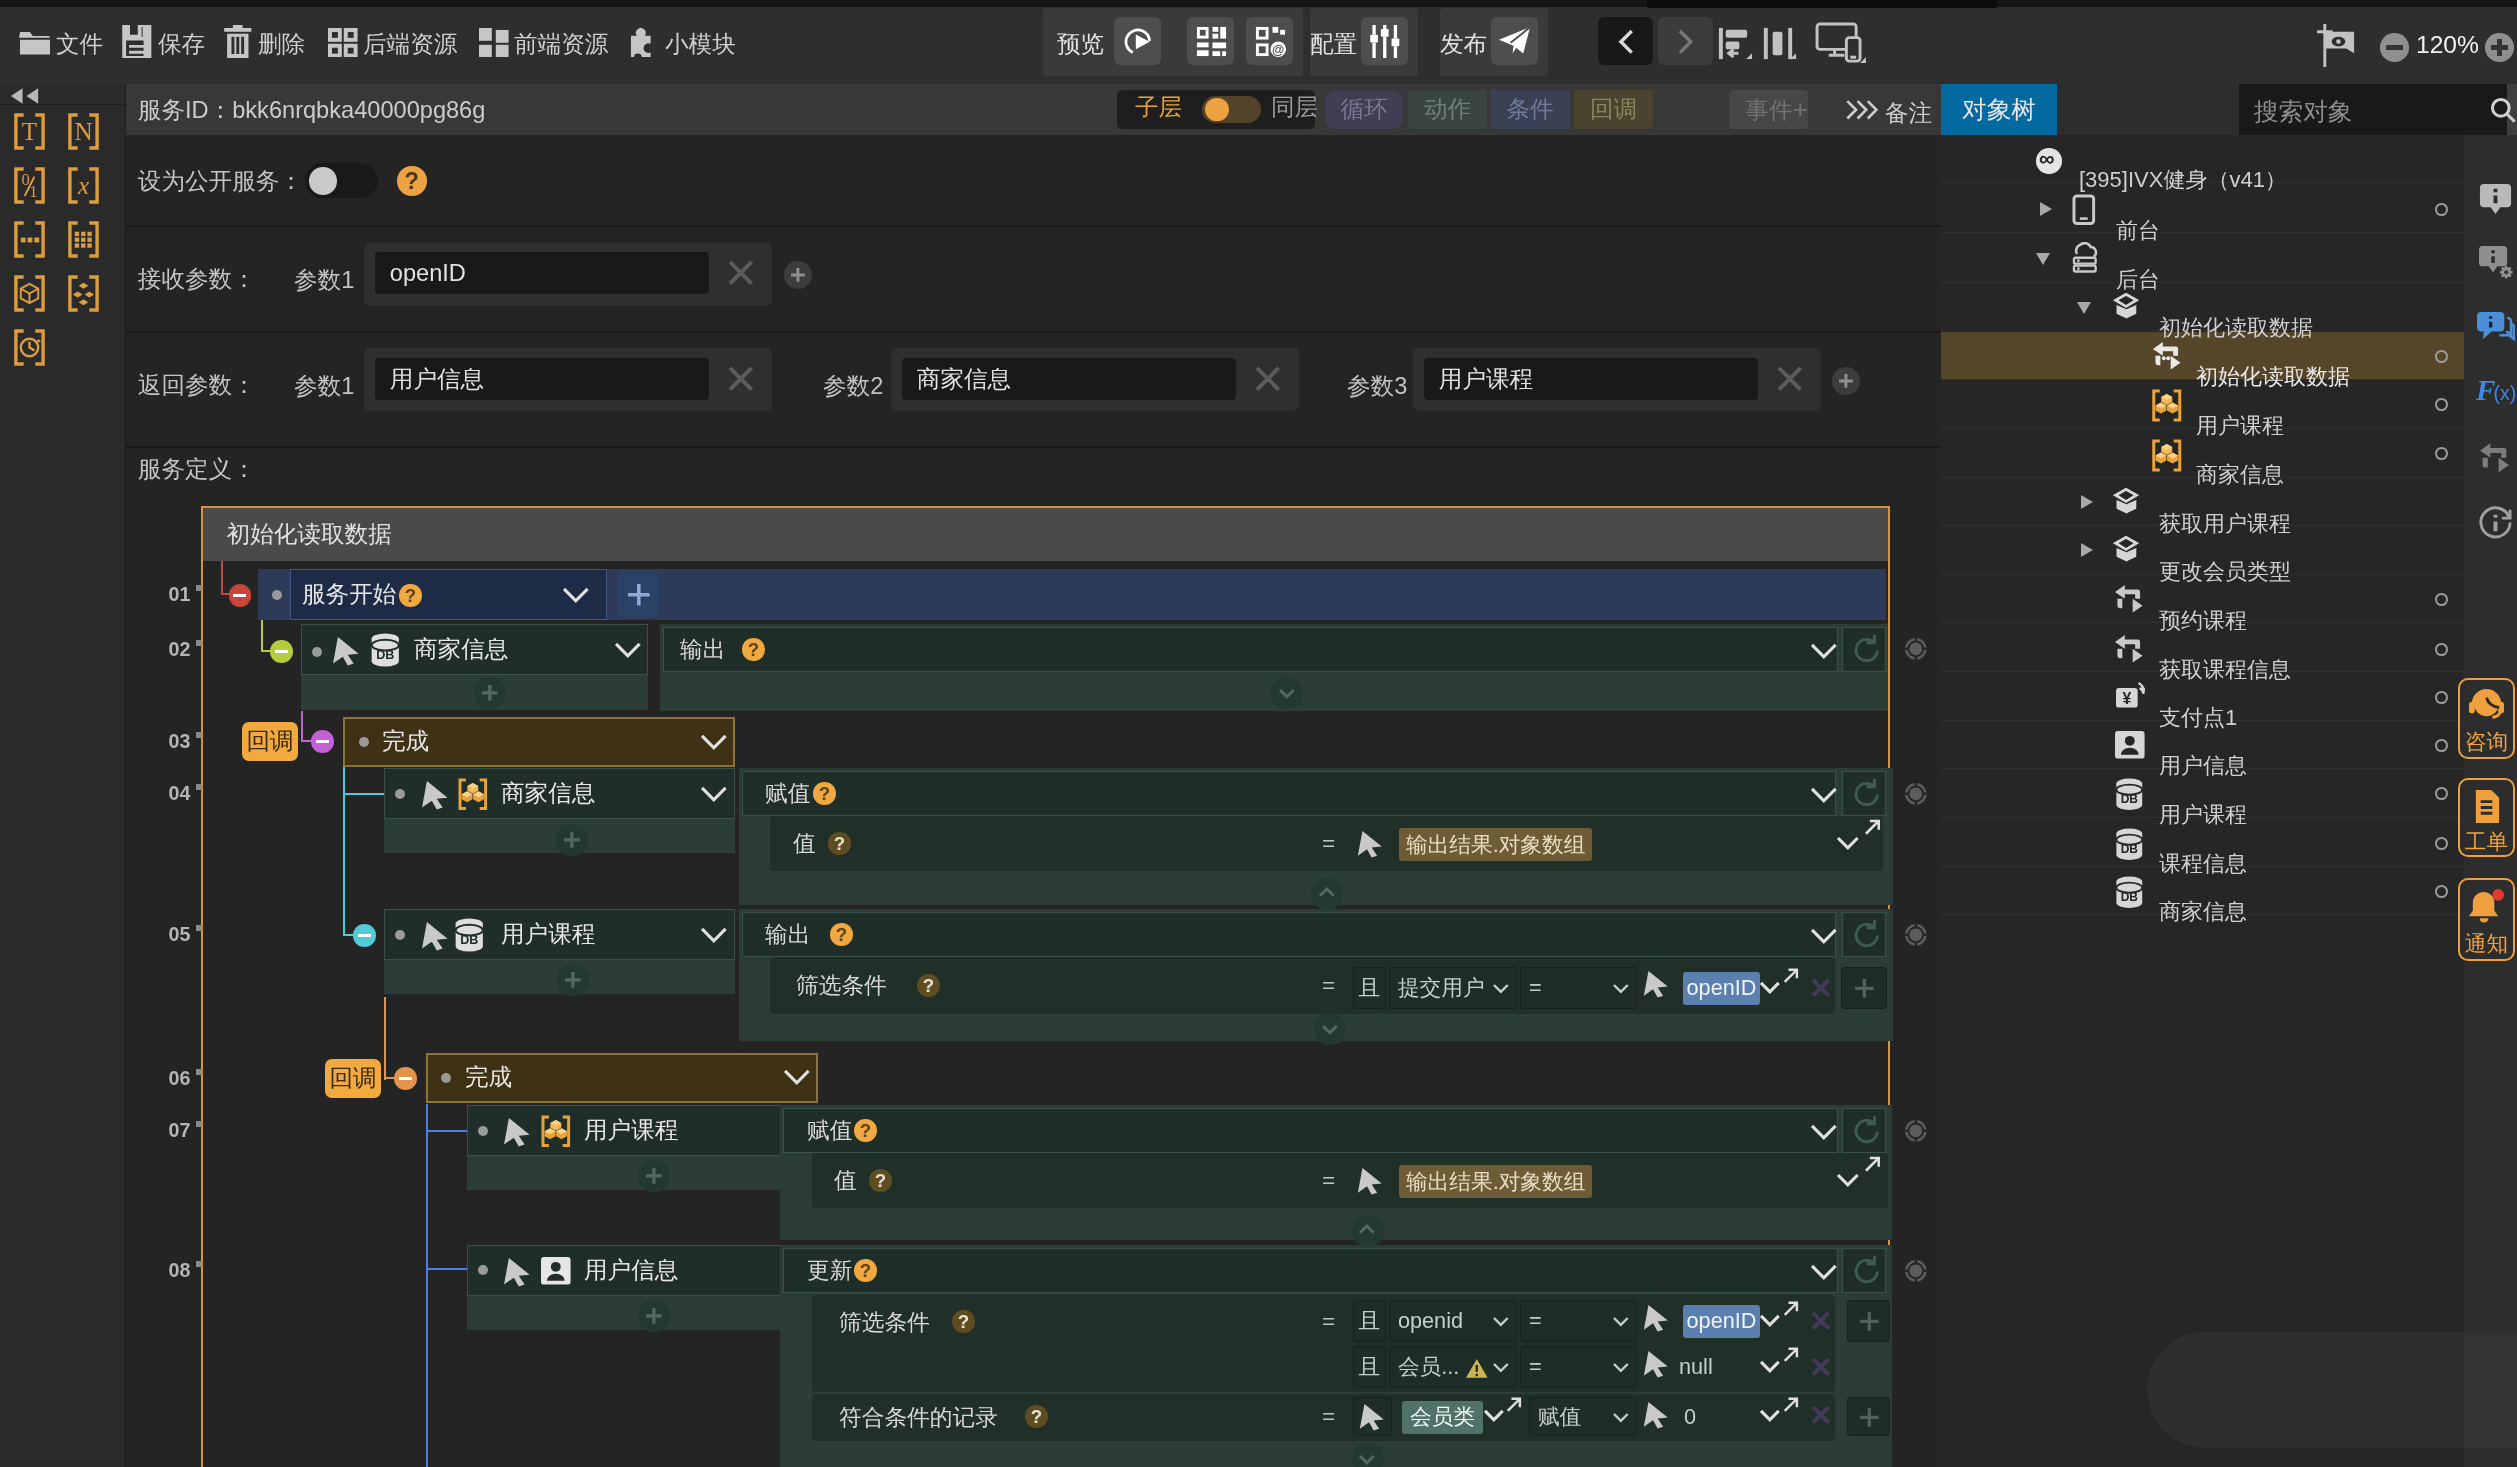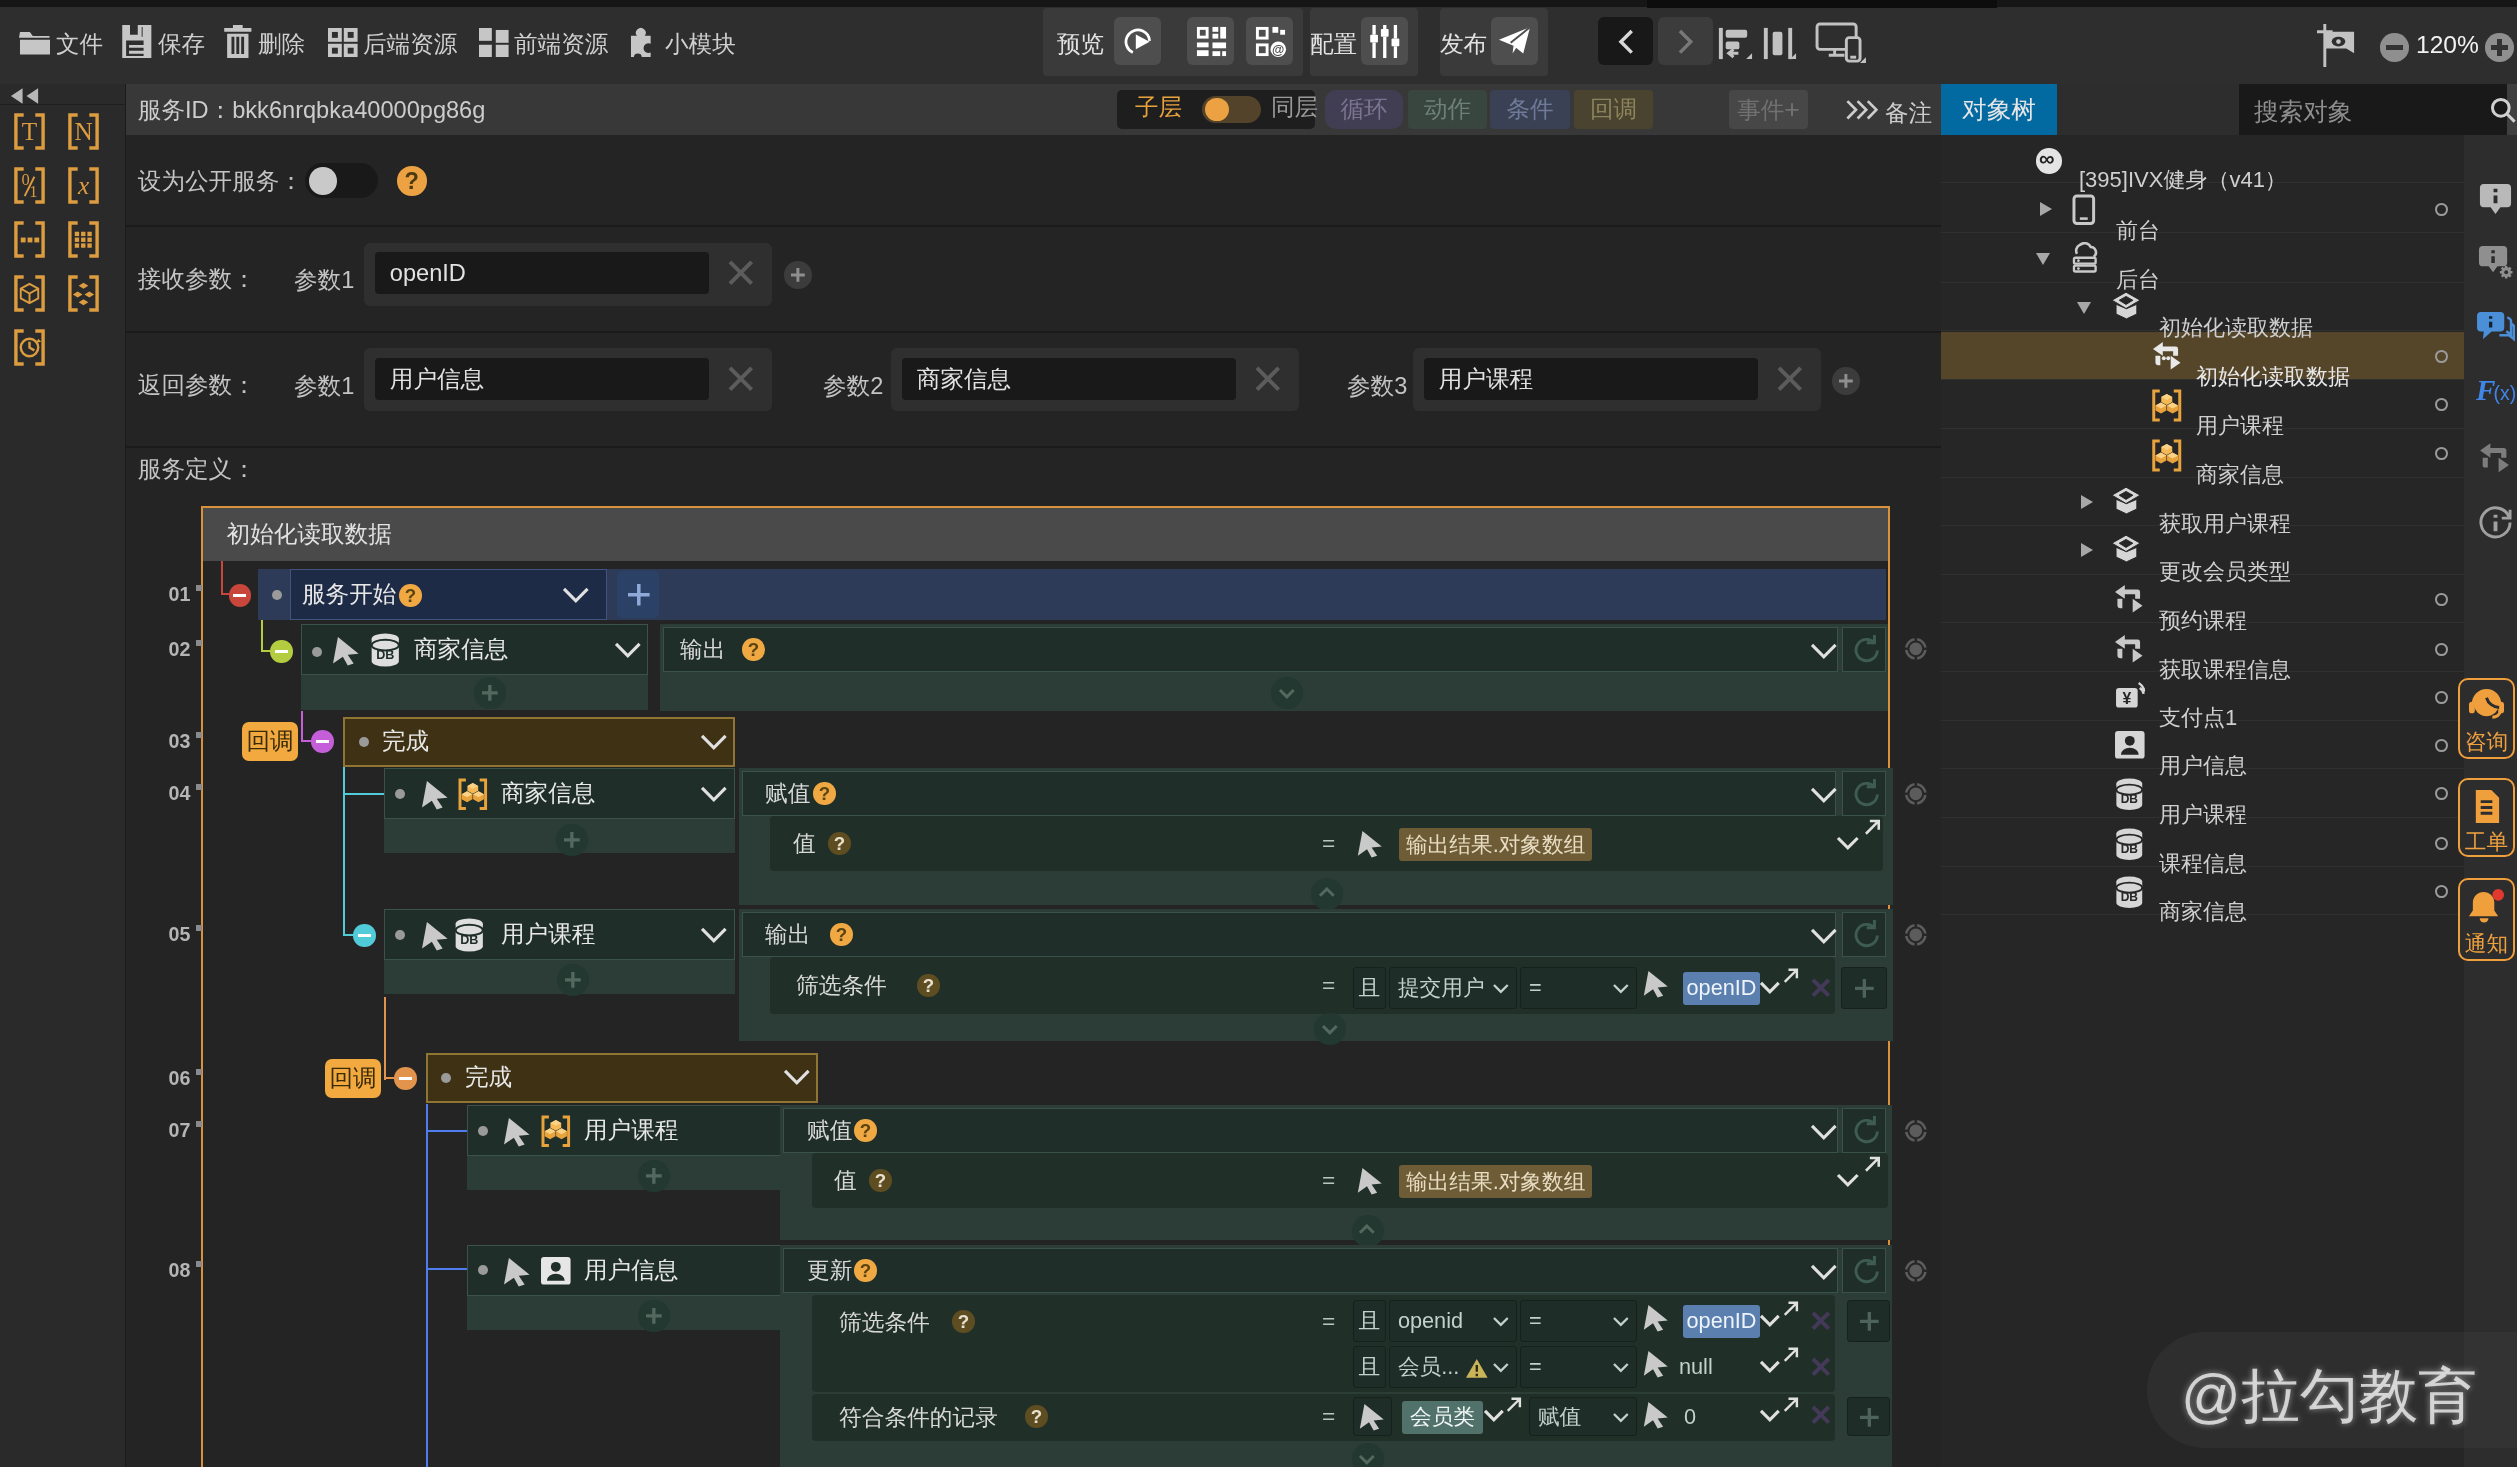--- a/index.html
+++ b/index.html
@@ -283,21 +283,21 @@
       <div class="abs" style="left:11.8px;top:9.9px;font-size:23.6px;color:#cccccc">服务ID：bkk6nrqbka40000pg86g</div>
       <div class="abs" style="left:991px;top:5.9px;width:198px;height:39px;background:#1e1e1e;border-radius:4.9px"></div>
       <div class="abs" style="left:1009px;top:6.9px;font-size:23.6px;color:#e8a33d">子层</div>
       <div class="abs" style="left:1076px;top:11.8px;width:59px;height:27.6px;background:#53432a;border-radius:13.8px"></div>
       <div class="abs" style="left:1079px;top:13.8px;width:23.6px;height:23.6px;background:#eca242;border-radius:50%"></div>
       <div class="abs" style="left:1145px;top:6.9px;font-size:23.6px;color:#9a9a9a">同层</div>
       <div class="abs" style="left:1199px;top:5.9px;width:78px;height:39px;background:#413d52;border-radius:11px;color:#7b7492;font-size:23.6px;text-align:center;line-height:39px">循环</div>
       <div class="abs" style="left:1282px;top:5.9px;width:79px;height:39px;background:#39453f;border-radius:3.9px;color:#6d8077;font-size:23.6px;text-align:center;line-height:39px">动作</div>
       <div class="abs" style="left:1364px;top:5.9px;width:80px;height:39px;background:#3a4154;border-radius:3.9px;color:#6f7b99;font-size:23.6px;text-align:center;line-height:39px">条件</div>
       <div class="abs" style="left:1448px;top:5.9px;width:79px;height:39px;background:#49432f;border-radius:3.9px;color:#8d835c;font-size:23.6px;text-align:center;line-height:39px">回调</div>
-      <div class="abs" style="left:1603px;top:5.9px;width:79px;height:39px;background:#474747;border-radius:4px;color:#717171;font-size:23.6px;text-align:center;line-height:39px">事件<span style="font-size:26.6px">+</span></div>
+      <div class="abs" style="left:1603px;top:5.9px;width:79px;height:39px;background:#474747;border-radius:4px;color:#717171;font-size:23.6px;text-align:right;line-height:39px">事件<span style="font-size:26.6px">+</span></div>
       <svg class="ic" style="left:1719px;top:12.8px" width="33" height="25.6" viewBox="0 0 42 26">
           <g fill="none" stroke="#cccccc" stroke-width="3.4">
             <path d="M3 2 l11 11 -11 11 M16 2 l11 11 -11 11 M29 2 l11 11 -11 11"></path>
           </g>
         </svg>
       <div class="abs" style="left:1759px;top:12.8px;font-size:23.6px;color:#cccccc;white-space:nowrap">备注</div>
     </div>
     <div class="abs" style="left:11.8px;top:81px;font-size:23.6px;color:#c4c4c4">设为公开服务：</div>
     <div class="abs" style="left:179px;top:79px;width:73px;height:35px;background:#191919;border-radius:17.7px"></div>
     <div class="abs" style="left:183px;top:83px;width:27.6px;height:27.6px;background:#c9c9c9;border-radius:50%"></div>
@@ -1008,15 +1008,14 @@
   </div>
   <div class="obtn" style="top:878px;height:83px">
     <svg style="margin:7.9px auto 0" width="41" height="39" viewBox="0 0 42 40">
         <path d="M18 4 a11 11 0 0 1 11 11 v8 l4 6 h-30 l4 -6 v-8 a11 11 0 0 1 11 -11 z" fill="#ef9f3c"></path>
         <path d="M14 31 a4.5 4.5 0 0 0 9 0" fill="#ef9f3c"></path>
         <circle cx="33" cy="7" r="6" fill="#e03a2e"></circle>
       </svg>
     <div style="margin-top:2px">通知</div>
   </div>
 <div class="abs" style="left:2147px;top:1332px;width:370px;height:116px;background:rgba(70,70,70,0.25);border-radius:59px 0 0 59px;z-index:40"></div>
-    <div class="abs" style="left:2181px;top:1357px;font-size:59px;color:rgba(250,250,250,0.75);z-index:41;white-space:nowrap;text-shadow:0 0 5.9px rgba(255,255,255,0.5)">@拉勾教育</div>
   </div>
 
 
 </body></html>

